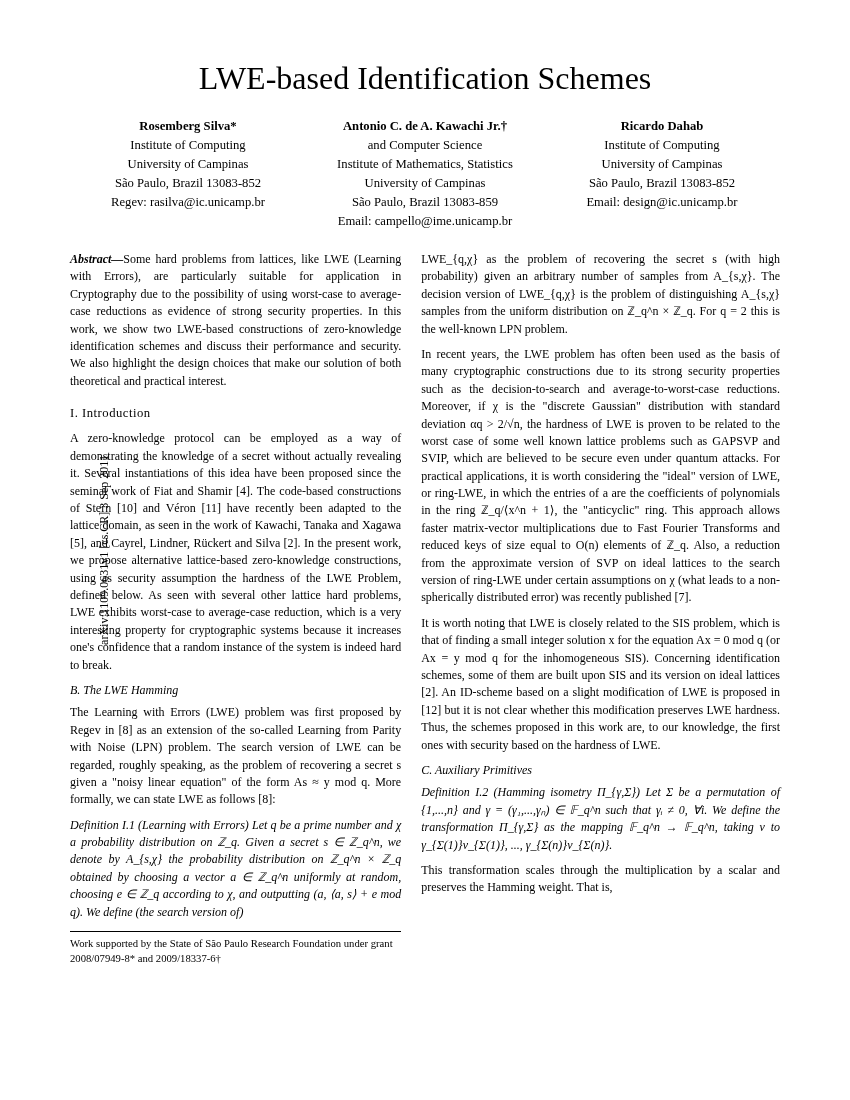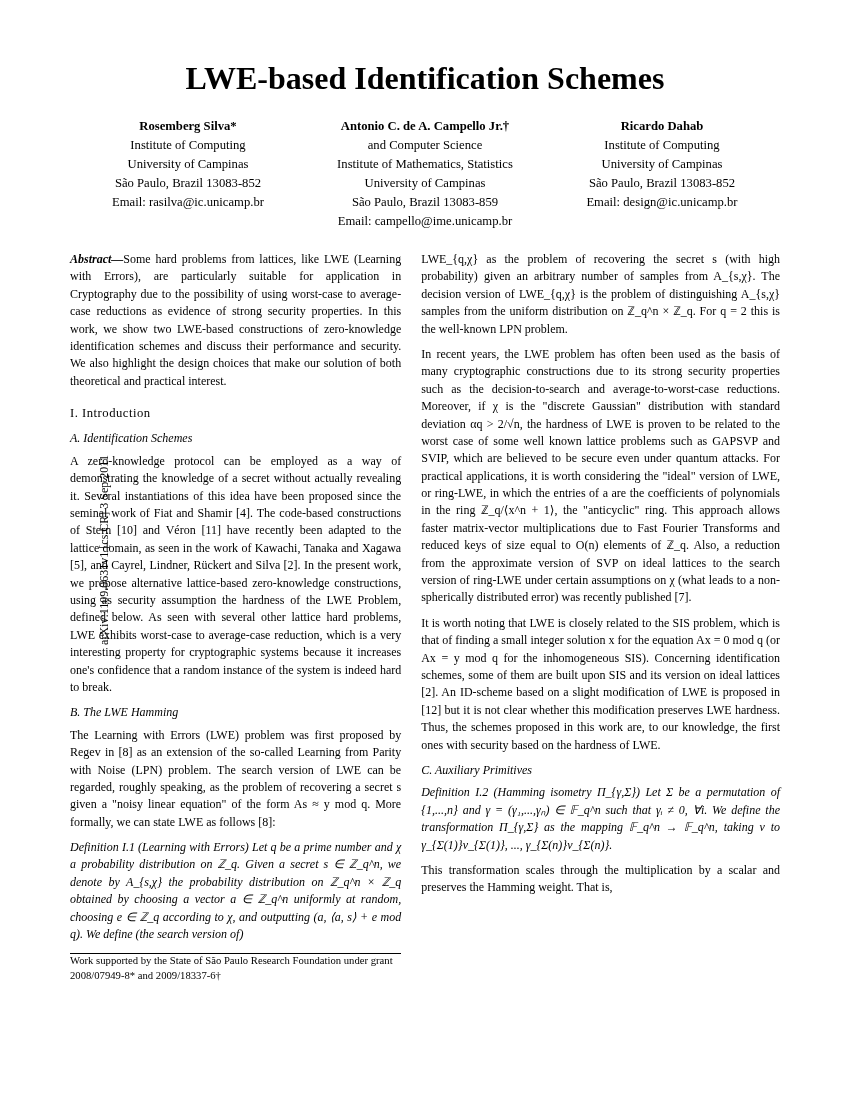--- a/index.html
+++ b/index.html
@@ -33,21 +33,21 @@
       font-family: "Times New Roman", Times, serif;
     }
 
     .title-section {
       text-align: center;
       margin-bottom: 18px;
     }
 
     .paper-title {
       font-size: 24pt;
-      font-weight: bold;
+      font-weight: normal;
       margin-bottom: 20px;
       font-family: "Times New Roman", Times, serif;
     }
 
     .authors-grid {
       display: grid;
       grid-template-columns: 1fr 1fr 1fr;
       gap: 1px;
       text-align: center;
       margin-bottom: 20px;
@@ -123,43 +123,44 @@
       font-weight: normal;
       font-style: italic;
     }
 
     .italic { font-style: italic; }
 
     .footnote {
       font-size: 8pt;
       margin-top: 10px;
       border-top: 1px solid #000;
+      padding-top: 5px;
       line-height: 1.4;
     }
   </style>
 </head>
 <body>
 
 <div class="page">
 
   <div class="arxiv-label">arXiv:1109.0631v1  [cs.CR]  3 Sep 2011</div>
 
   <div class="title-section">
     <h1 class="paper-title">LWE-based Identification Schemes</h1>
 
     <div class="authors-grid">
       <div class="author-block">
         <div class="author-name">Rosemberg Silva*</div>
         <div>Institute of Computing</div>
         <div>University of Campinas</div>
         <div>São Paulo, Brazil 13083-852</div>
-        <div>Email: rasilva@ic.unicamp.br</div>
+        <div>Regev: rasilva@ic.unicamp.br</div>
       </div>
       <div class="author-block">
-        <div class="author-name">Antonio C. de A. Campello Jr.†</div>
+        <div class="author-name">Antonio C. de A. Kawachi Jr.†</div>
         <div>and Computer Science</div>
         <div>Institute of Mathematics, Statistics</div>
         <div>University of Campinas</div>
         <div>São Paulo, Brazil 13083-859</div>
         <div>Email: campello@ime.unicamp.br</div>
       </div>
       <div class="author-block">
         <div class="author-name">Ricardo Dahab</div>
         <div>Institute of Computing</div>
         <div>University of Campinas</div>
@@ -172,21 +173,20 @@
   <div class="content-area">
 
     <div class="left-column">
 
       <div class="abstract-section">
         <span class="abstract-label">Abstract—</span><span>Some hard problems from lattices, like LWE (Learning with Errors), are particularly suitable for application in Cryptography due to the possibility of using worst-case to average-case reductions as evidence of strong security properties. In this work, we show two LWE-based constructions of zero-knowledge identification schemes and discuss their performance and security. We also highlight the design choices that make our solution of both theoretical and practical interest.</span>
       </div>
 
       <div class="section-title">I. Introduction</div>
 
-      <div class="subsection-title">A. Identification Schemes</div>
       <div class="body-text">A zero-knowledge protocol can be employed as a way of demonstrating the knowledge of a secret without actually revealing it. Several instantiations of this idea have been proposed since the seminal work of Fiat and Shamir [4]. The code-based constructions of Stern [10] and Véron [11] have recently been adapted to the lattice domain, as seen in the work of Kawachi, Tanaka and Xagawa [5], and Cayrel, Lindner, Rückert and Silva [2]. In the present work, we propose alternative lattice-based zero-knowledge constructions, using as security assumption the hardness of the LWE Problem, defined below. As seen with several other lattice hard problems, LWE exhibits worst-case to average-case reduction, which is a very interesting property for cryptographic systems because it increases one's confidence that a random instance of the system is indeed hard to break.</div>
 
       <div class="subsection-title">B. The LWE Hamming</div>
       <div class="body-text">The Learning with Errors (LWE) problem was first proposed by Regev in [8] as an extension of the so-called Learning from Parity with Noise (LPN) problem. The search version of LWE can be regarded, roughly speaking, as the problem of recovering a secret s given a "noisy linear equation" of the form As ≈ y mod q. More formally, we can state LWE as follows [8]:</div>
 
       <div class="definition-text">
         <span class="definition-label">Definition I.1 (Learning with Errors)</span>
         <span> </span><span class="italic">Let q be a prime number and χ a probability distribution on ℤ_q. Given a secret s ∈ ℤ_q^n, we denote by A_{s,χ} the probability distribution on ℤ_q^n × ℤ_q obtained by choosing a vector a ∈ ℤ_q^n uniformly at random, choosing e ∈ ℤ_q according to χ, and outputting (a, ⟨a, s⟩ + e mod q). We define (the search version of)</span>
       </div>
 

